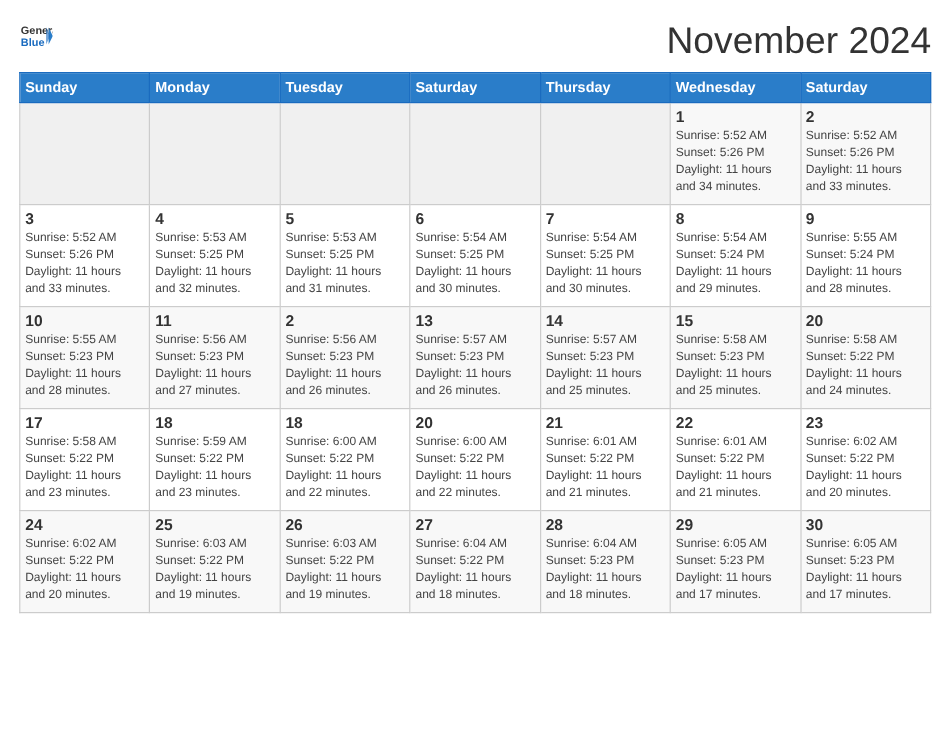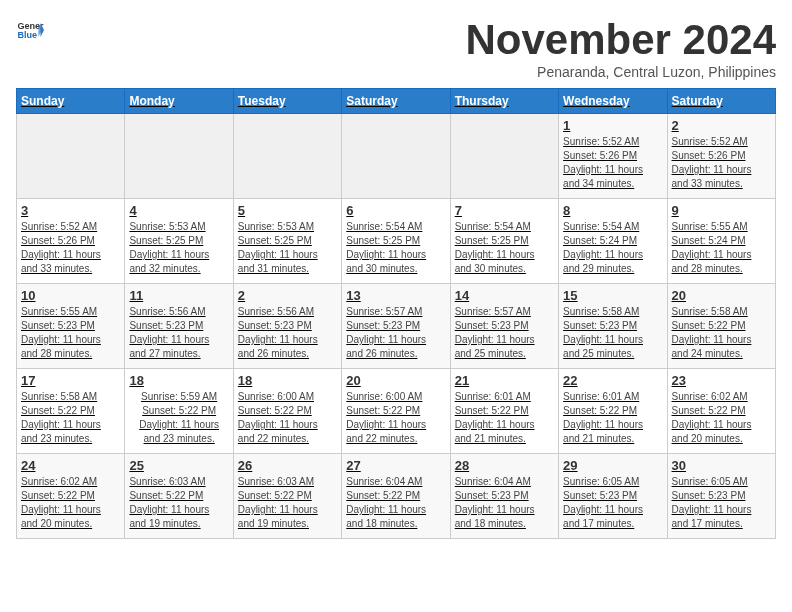--- a/index.html
+++ b/index.html
@@ -18,27 +18,26 @@
     }
     .logo {
       display: flex;
       align-items: center;
       gap: 4px;
     }
     .logo-icon {
       width: 28px; height: 28px;
     }
     .title-area { text-align: right; }
-    .month-title { font-size: 42px; font-weight: bold; color: #333; }
+    .month-title { font-size: 31px; font-weight: normal; color: #333; }
     .subtitle { font-size: 14px; color: #555; }
     .calendar {
       width: 100%;
       border-collapse: collapse;
       font-size: 11px;
-      text-decoration: underline;
     }
     .calendar thead th {
       background: #2a7dc9;
       color: #fff;
       padding: 5px 4px;
       text-align: left;
       font-size: 12px;
       font-weight: bold;
       border: 1px solid #1a6bbf;
     }
@@ -78,21 +77,20 @@
   <div class="logo">
     <svg class="logo-icon" viewBox="0 0 40 40">
       <text x="2" y="18" font-size="13" font-weight="bold" fill="#333">General</text>
       <text x="2" y="32" font-size="13" font-weight="bold" fill="#1a6bbf">Blue</text>
       <polygon points="35,10 40,20 35,30" fill="#2a7dc9"></polygon>
       <polygon points="32,10 37,20 32,30" fill="#1a6bbf" opacity="0.6"></polygon>
     </svg>
   </div>
   <div class="title-area">
     <div class="month-title">November 2024</div>
-    <div class="subtitle">Penaranda, Central Luzon, Philippines</div>
   </div>
 </div>
 
 <table class="calendar">
   <thead>
     <tr>
     <th>Sunday</th>
         <th>Monday</th>
         <th>Tuesday</th>
         <th>Saturday</th>
@@ -228,21 +226,21 @@
       <tr>
         <td>
           <span class="day-number">17</span>
           <div class="day-detail" style="white-space: pre-line;">Sunrise: 5:58 AM
 Sunset: 5:22 PM
 Daylight: 11 hours
 and 23 minutes.</div>
         </td>
         <td>
           <span class="day-number">18</span>
-          <div class="day-detail" style="white-space: pre-line; text-align: center;">Sunrise: 5:59 AM
+          <div class="day-detail" style="white-space: pre-line;">Sunrise: 5:59 AM
 Sunset: 5:22 PM
 Daylight: 11 hours
 and 23 minutes.</div>
         </td>
         <td>
           <span class="day-number">18</span>
           <div class="day-detail" style="white-space: pre-line;">Sunrise: 6:00 AM
 Sunset: 5:22 PM
 Daylight: 11 hours
 and 22 minutes.</div>

